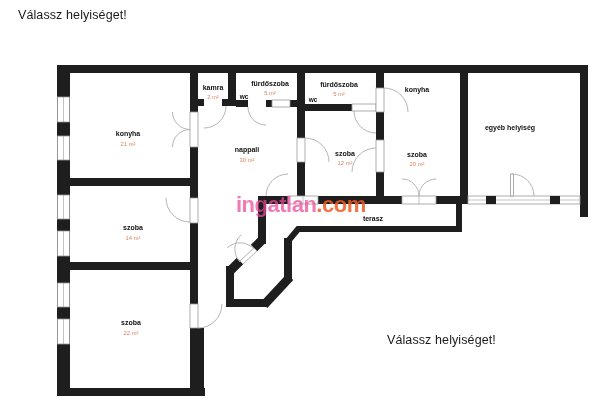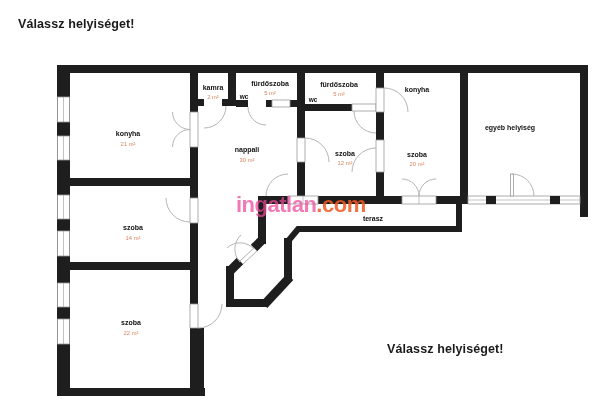--- a/index.html
+++ b/index.html
@@ -1,18 +1,18 @@
 <!DOCTYPE html>
 <html><head>
 <meta charset="utf-8">
 <style>
   html,body{margin:0;padding:0;background:#ffffff;}
   .stage{position:relative;width:600px;height:406px;background:#ffffff;overflow:hidden;
          font-family:"Liberation Sans", sans-serif;}
-  .prompt{position:absolute;font-size:12.5px;font-weight:700;color:#1a1a1a;letter-spacing:0.1px;margin-top:9px;}
+  .prompt{position:absolute;font-size:12.5px;font-weight:400;color:#1a1a1a;letter-spacing:0.1px;}
   .prompt.top{left:18px;top:8px;}
   .prompt.bottom{left:387px;top:333px;}
   .watermark{position:absolute;left:236px;top:192px;font-size:22px;font-weight:800;
              letter-spacing:-0.5px;white-space:nowrap;pointer-events:none;}
   .watermark .brand{color:#ec4899;opacity:.72;}
   .watermark .tld{color:#ef5a24;opacity:.85;}
   svg text{font-family:"Liberation Sans", sans-serif;}
   .rname{font-size:7px;font-weight:700;fill:#111111;}
   .rwc{font-size:6.5px;font-weight:700;fill:#111111;}
   .rarea{font-size:5.8px;fill:#d9825f;}

